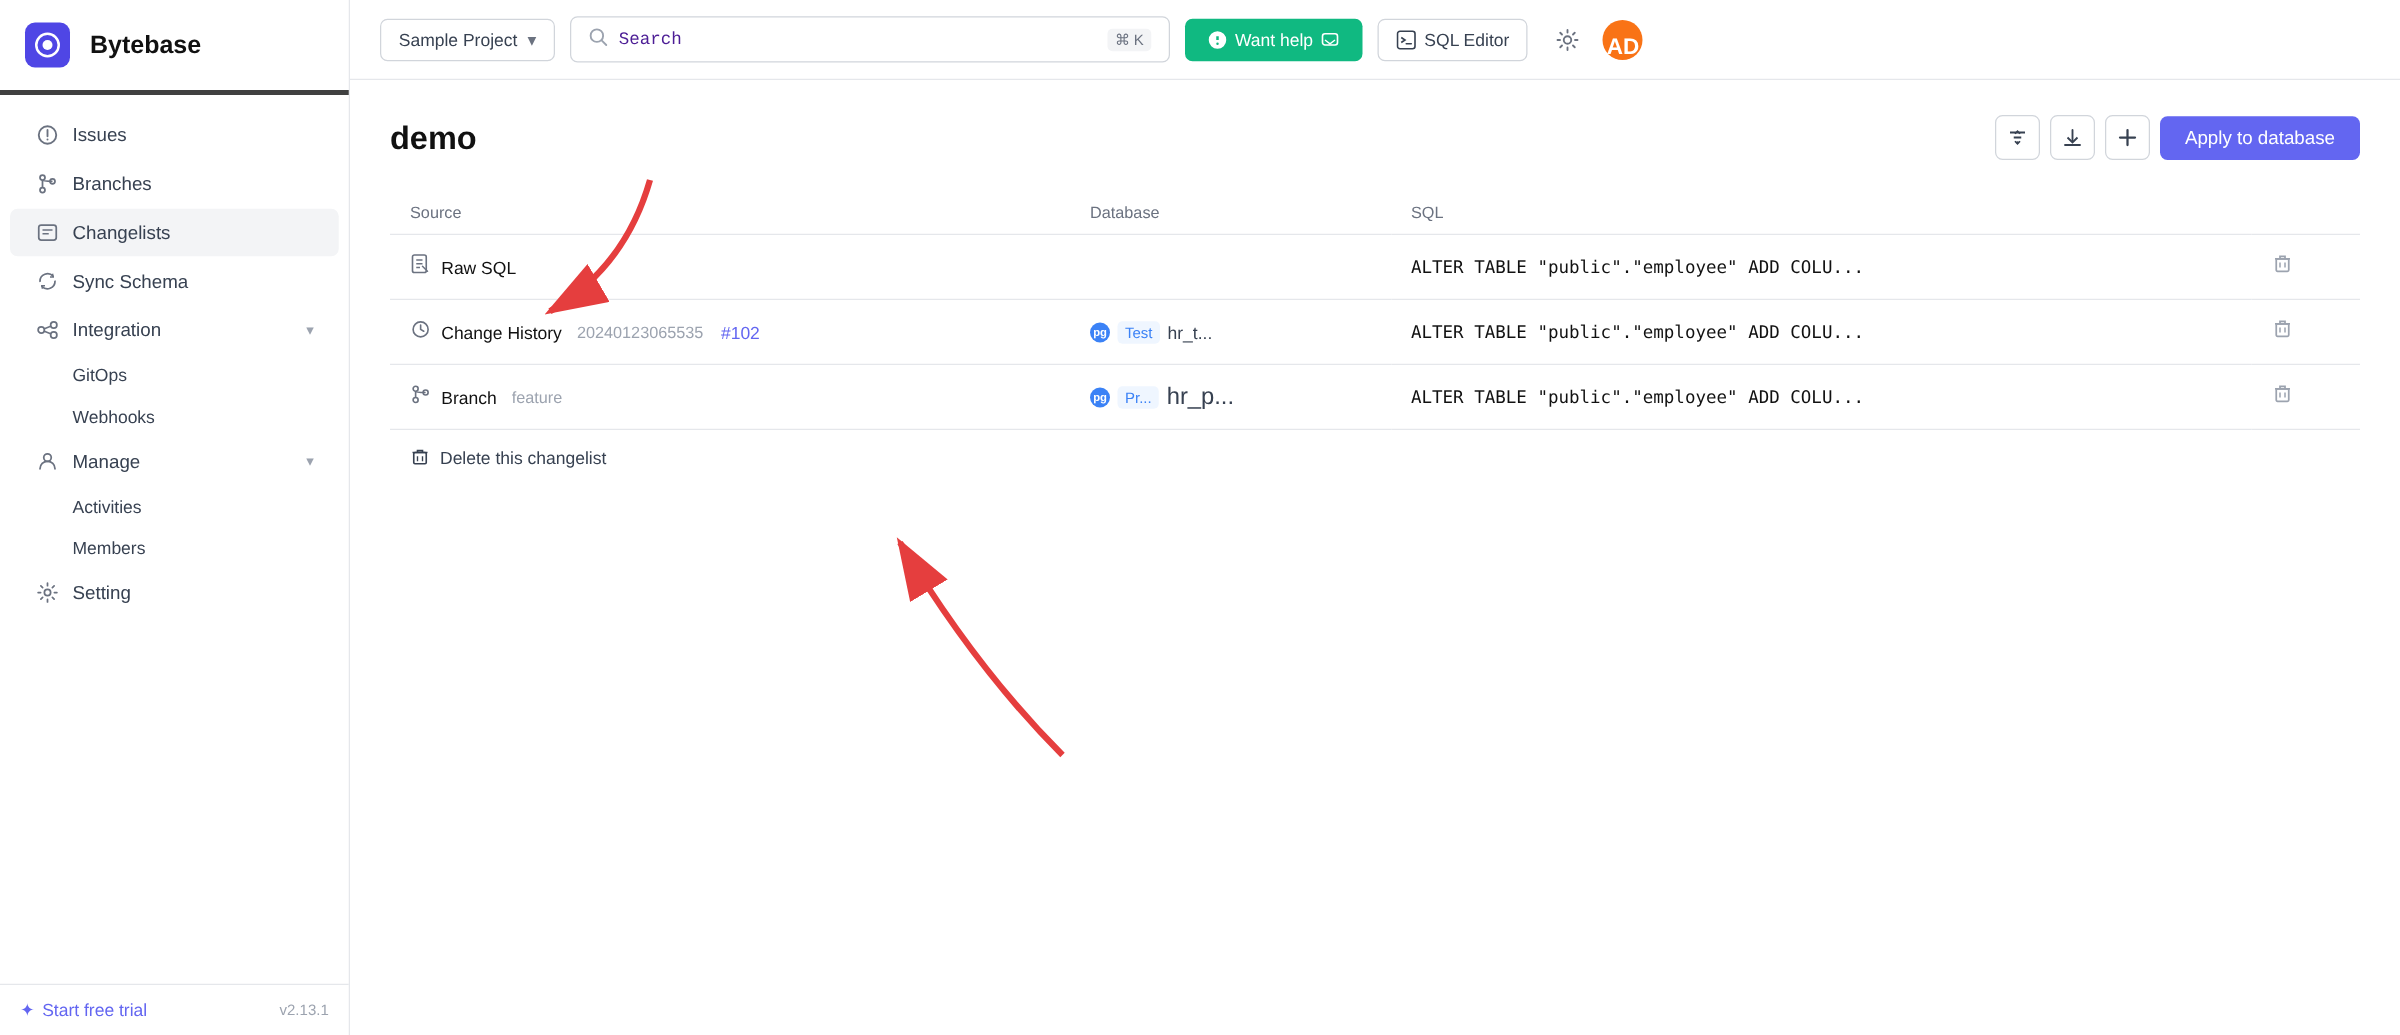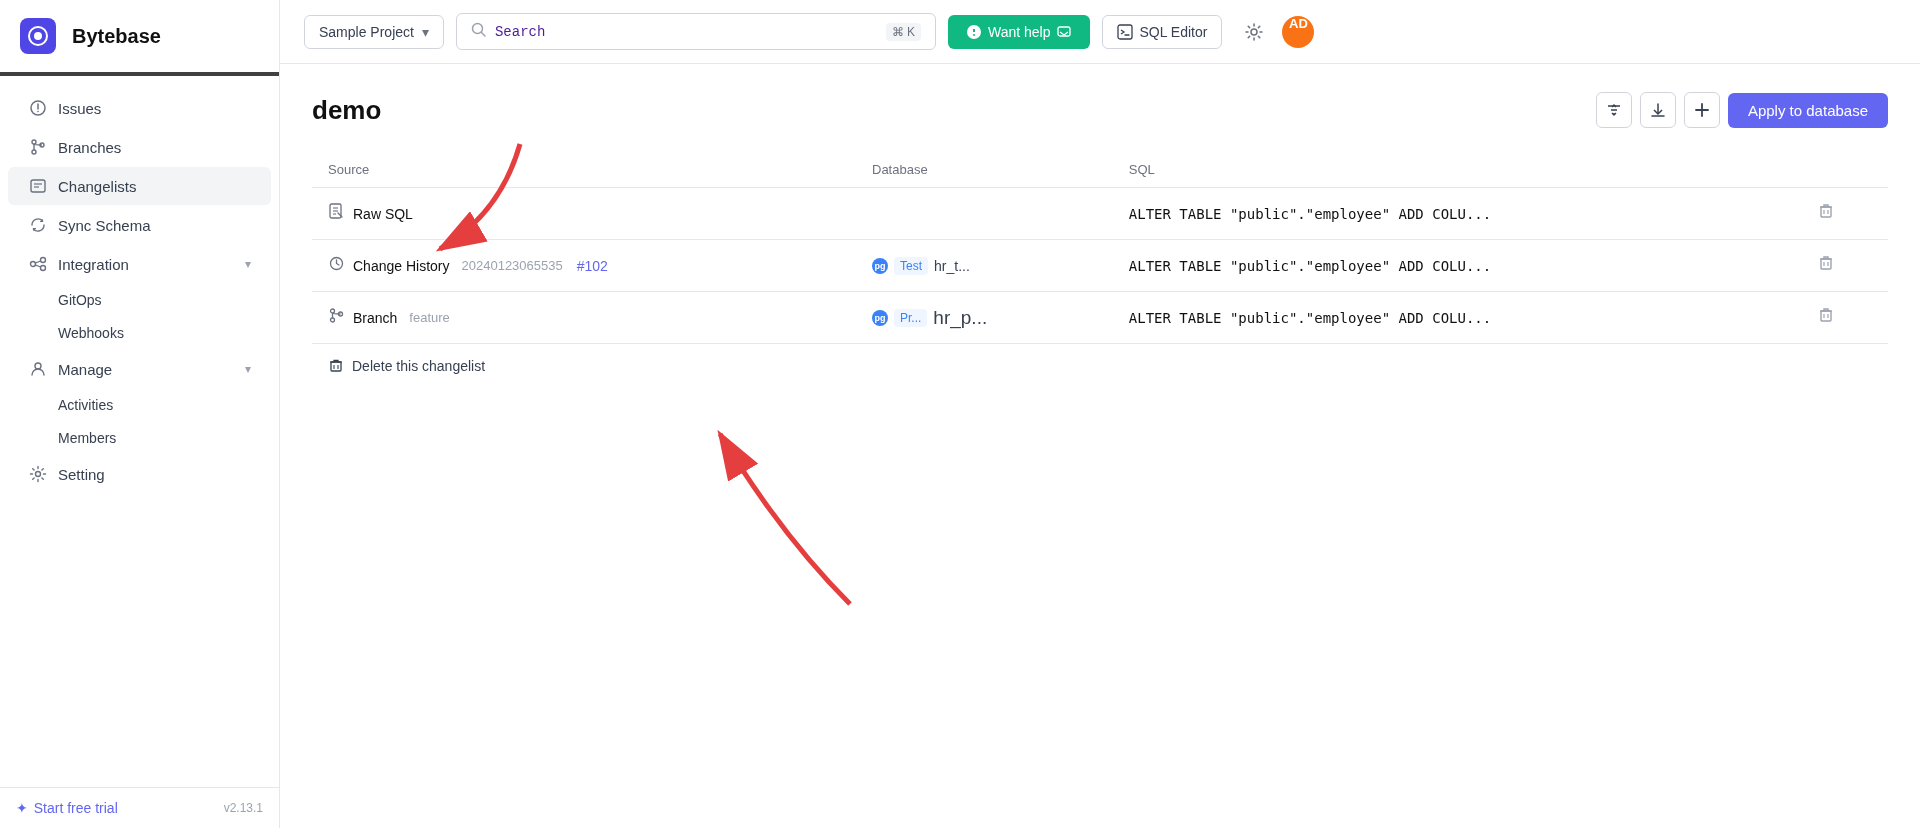--- a/index.html
+++ b/index.html
@@ -103,22 +103,22 @@
     }
     .sql-editor-btn {
       display: flex; align-items: center; gap: 6px;
       border: 1px solid #d1d5db; border-radius: 6px;
       padding: 8px 14px; font-size: 14px; color: #374151; cursor: pointer;
     }
     .topbar-icons { display: flex; align-items: center; gap: 12px; margin-left: 4px; }
     .topbar-icon { width: 32px; height: 32px; display: flex; align-items: center; justify-content: center; color: #6b7280; cursor: pointer; }
     .avatar {
       width: 32px; height: 32px; border-radius: 50%;
-      background: #f97316; color: white; font-size: 13px; font-weight: 600;
-      display: flex; align-items: flex-start; justify-content: center;
+      background: #f97316; color: white; font-size: 18px; font-weight: 600;
+      display: flex; align-items: flex-end; justify-content: center;
     }
 
     
     .page-content {
       flex: 1; padding: 28px 32px; overflow-y: auto;
     }
     .page-header {
       display: flex; align-items: center; justify-content: space-between;
       margin-bottom: 24px;
     }

